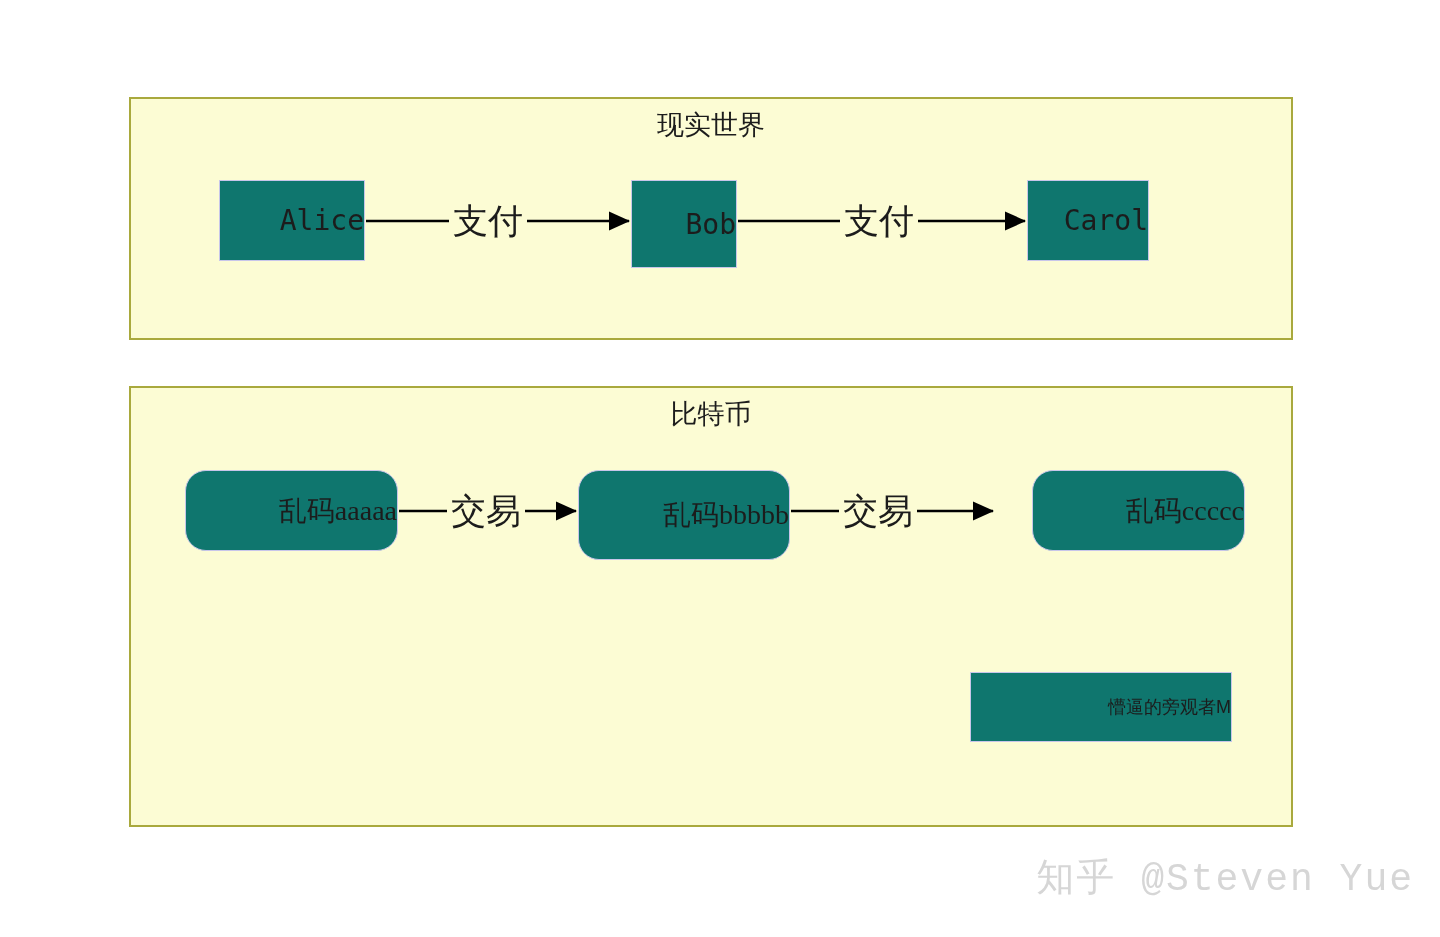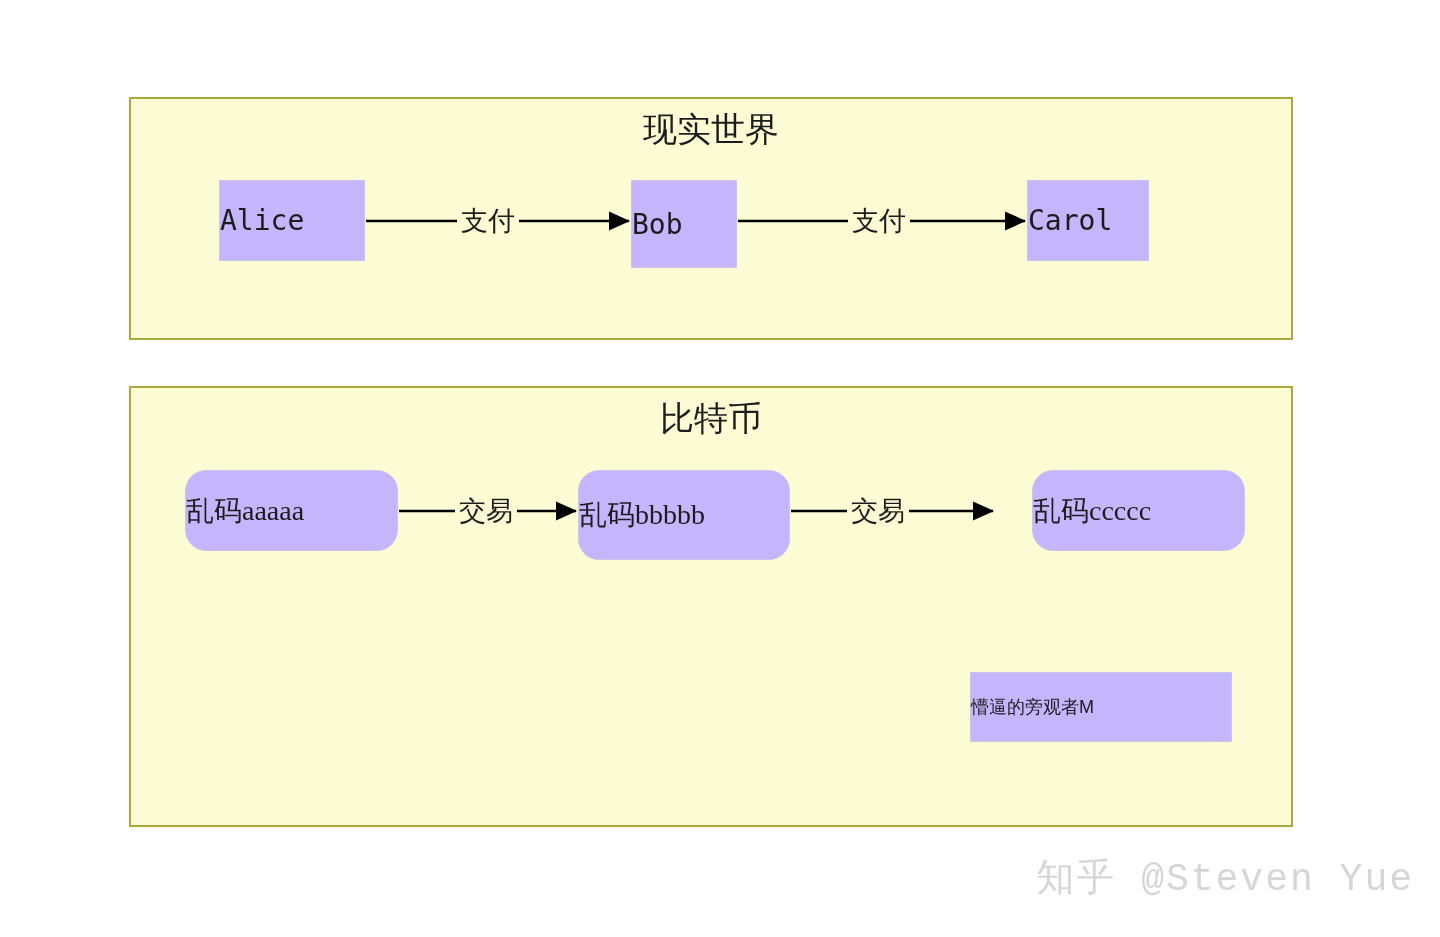--- a/index.html
+++ b/index.html
@@ -25,35 +25,35 @@
   }
   #panel-real  { left: 129px; top: 97px;  width: 1164px; height: 243px; }
   #panel-btc   { left: 129px; top: 386px; width: 1164px; height: 441px; }
 
   .panel-title {
     position: absolute;
     top: 8px;
     left: 0;
     width: 100%;
     text-align: center;
-    font-size: 34px;
+    font-size: 27px;
     color: #1c1c1c;
     font-family: Liberation Mono, monospace;
     white-space: nowrap;
   }
 
   
   .node {
     position: absolute;
-    background: #c4b5fd;
+    background: #0f766e;
     border: 1px solid #c8c6ea;
     box-sizing: border-box;
     display: flex;
     align-items: center;
-    justify-content: flex-start;
+    justify-content: flex-end;
     color: #1c1c1c;
     white-space: nowrap;
   }
   .node.mono {
     font-family: "DejaVu Sans Mono", "Liberation Mono", monospace;
     font-size: 28px;
   }
   .node.cjk {
     font-family: "Liberation Serif", "DejaVu Serif", serif;
     font-size: 28px;
@@ -77,21 +77,21 @@
 
   
   #edges {
     position: absolute;
     left: 0; top: 0;
     width: 1440px; height: 937px;
     pointer-events: none;
   }
   .edge-label {
     position: absolute;
-    font-size: 27px;
+    font-size: 35px;
     color: #1c1c1c;
     background: #fcfcd4;
     padding: 0 4px;
     white-space: nowrap;
     font-family: "Liberation Sans", "DejaVu Sans", sans-serif;
     transform: translate(-50%, -50%);
   }
 
   
   #watermark {

